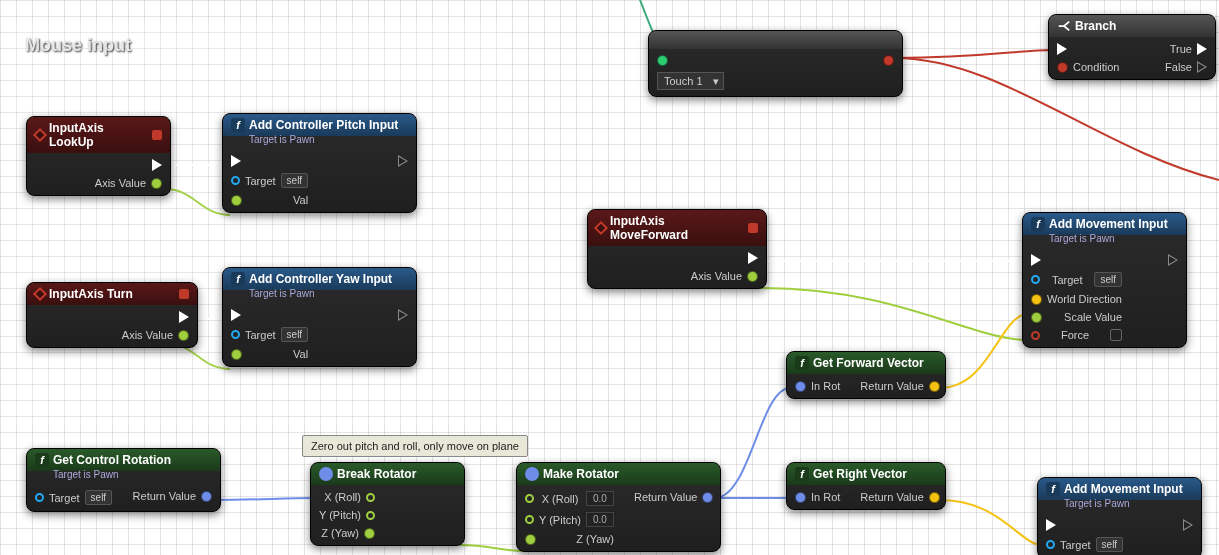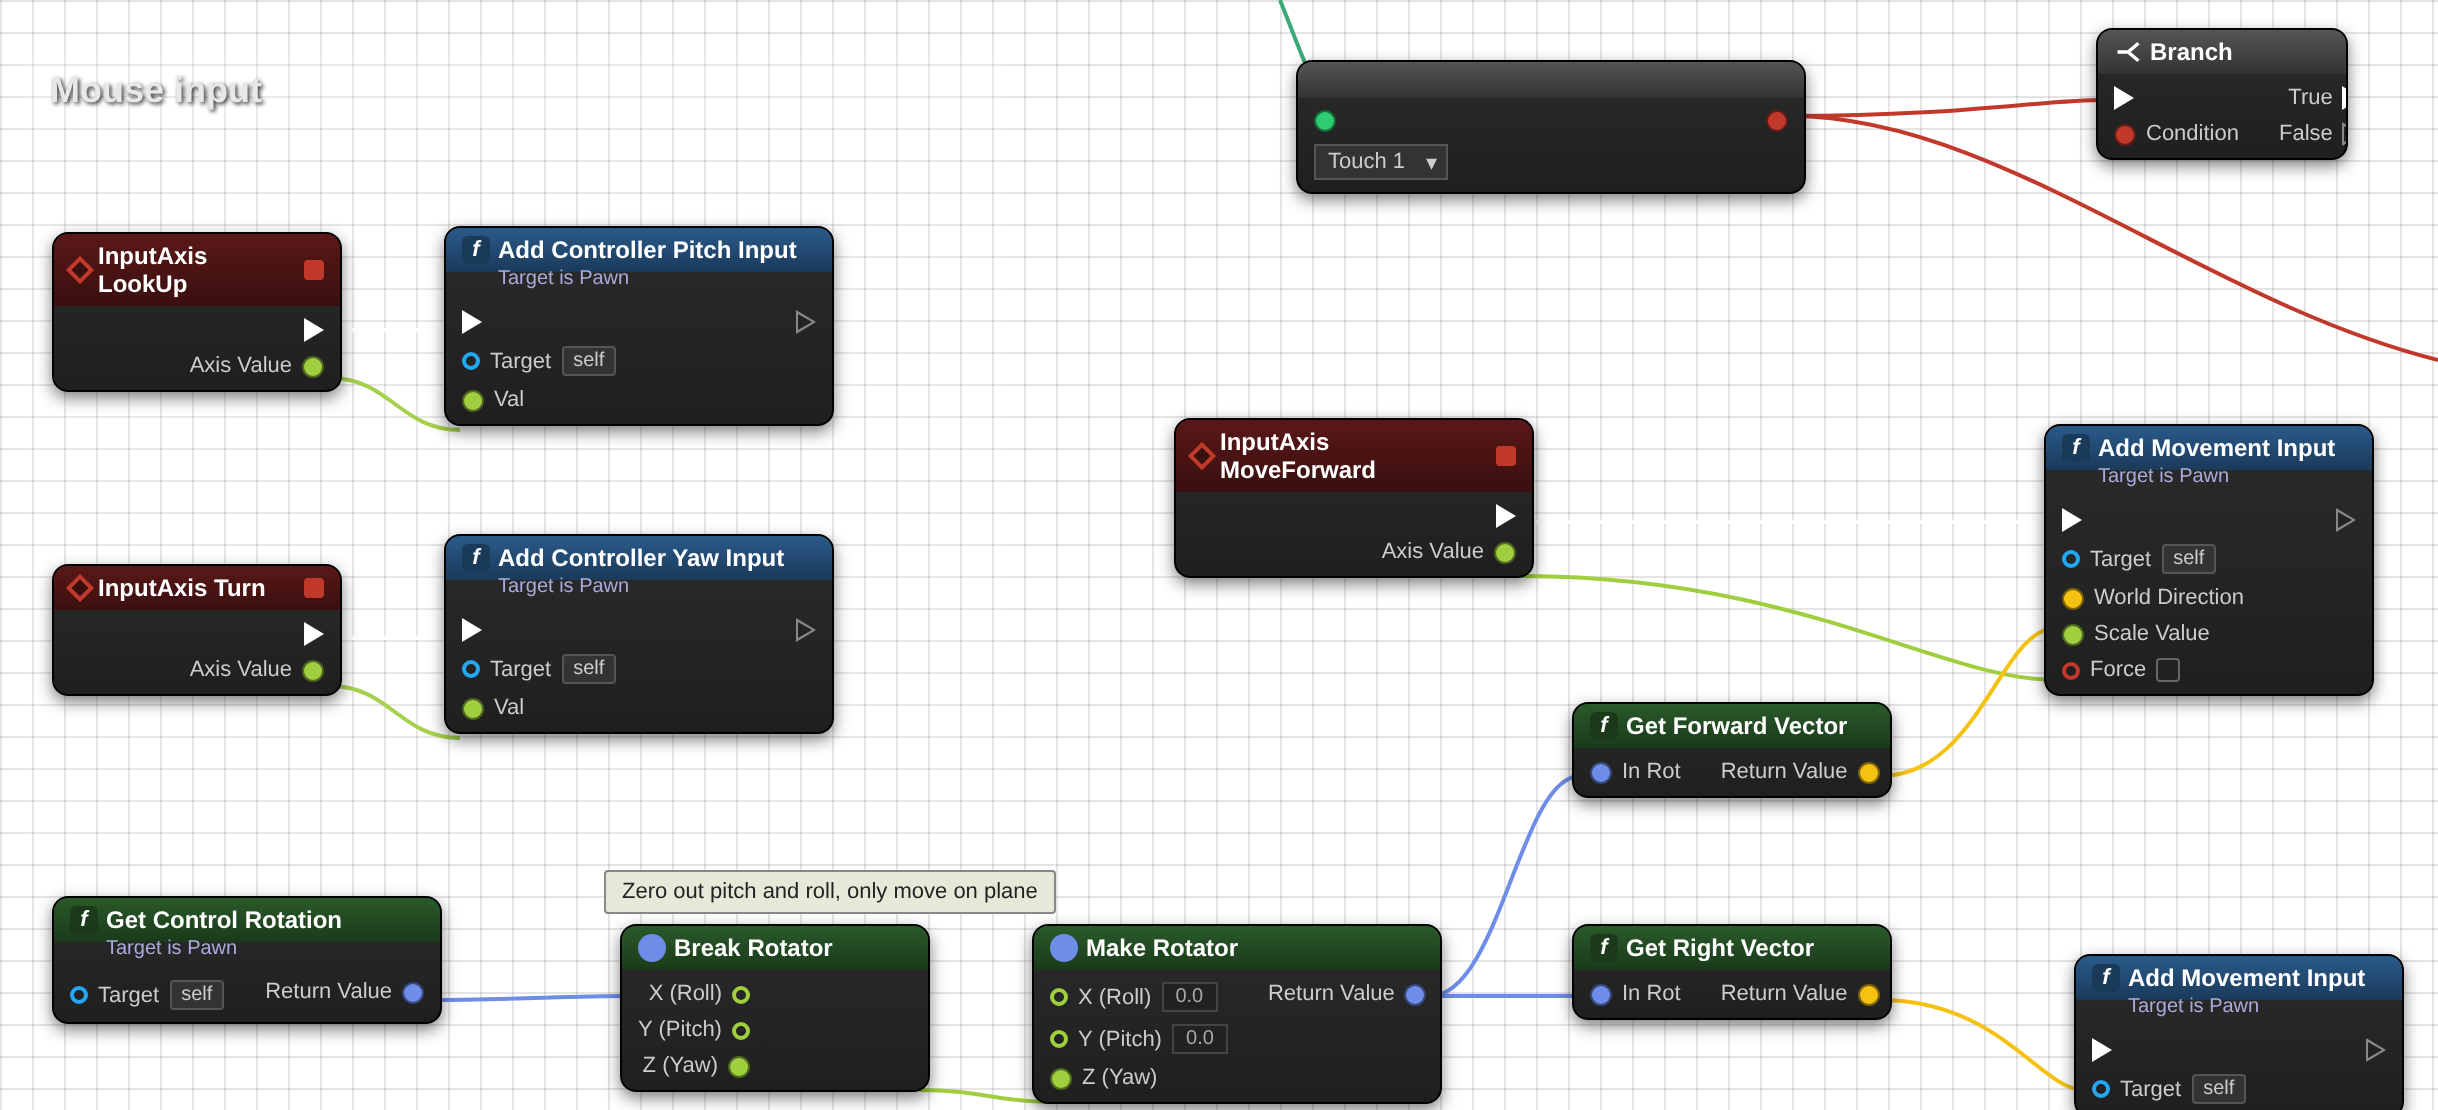--- a/index.html
+++ b/index.html
@@ -70,20 +70,21 @@
     gap: 20px;
     font-size: 11px;
   }
   .pins-left, .pins-right { display: flex; flex-direction: column; gap: 6px; }
   .pins-right { align-items: flex-end; }
   .pin {
     display: flex;
     align-items: center;
     gap: 5px;
     white-space: nowrap;
+    justify-content: space-between;
   }
   .pin-dot {
     width: 11px; height: 11px;
     border-radius: 50%;
     border: 1px solid rgba(0,0,0,0.5);
   }
   .exec-pin {
     width: 0; height: 0;
     border-top: 6px solid transparent;
     border-bottom: 6px solid transparent;
@@ -270,21 +271,21 @@
         </div>
     </div>
     <div class="pins-right">
       <div class="pin">
           <span class="exec-pin hollow"></span>
         </div>
     </div>
   </div>
 </div>
 
-<div class="node" style="left:26px; top:282px; width:145px;">
+<div class="node" style="left:26px; top:282px; width:172px;">
   <div class="node-header">
     <span class="icon-diamond"></span>
     <span>InputAxis Turn</span>
     <span class="stop-btn"></span>
   </div>
   <div class="node-body">
     <div class="pins-left"></div>
     <div class="pins-right">
       <div class="pin">
           <span class="exec-pin"></span>
@@ -521,21 +522,21 @@
         </div>
     </div>
     <div class="pins-right">
       <div class="pin">
           <span class="exec-pin hollow"></span>
         </div>
     </div>
   </div>
 </div>
 
-<div class="node" style="left:1048px; top:14px; width:126px;">
+<div class="node" style="left:1048px; top:14px; width:168px;">
   <div class="node-header gray">
     <svg class="branch-icon" viewBox="0 0 16 16">
         <path d="M2 8 L8 8 L14 3 M8 8 L14 13" stroke="#fff" stroke-width="2" fill="none"></path>
       </svg>
     <span>Branch</span>
   </div>
   <div class="node-body">
     <div class="pins-left">
       <div class="pin">
           <span class="exec-pin"></span>

